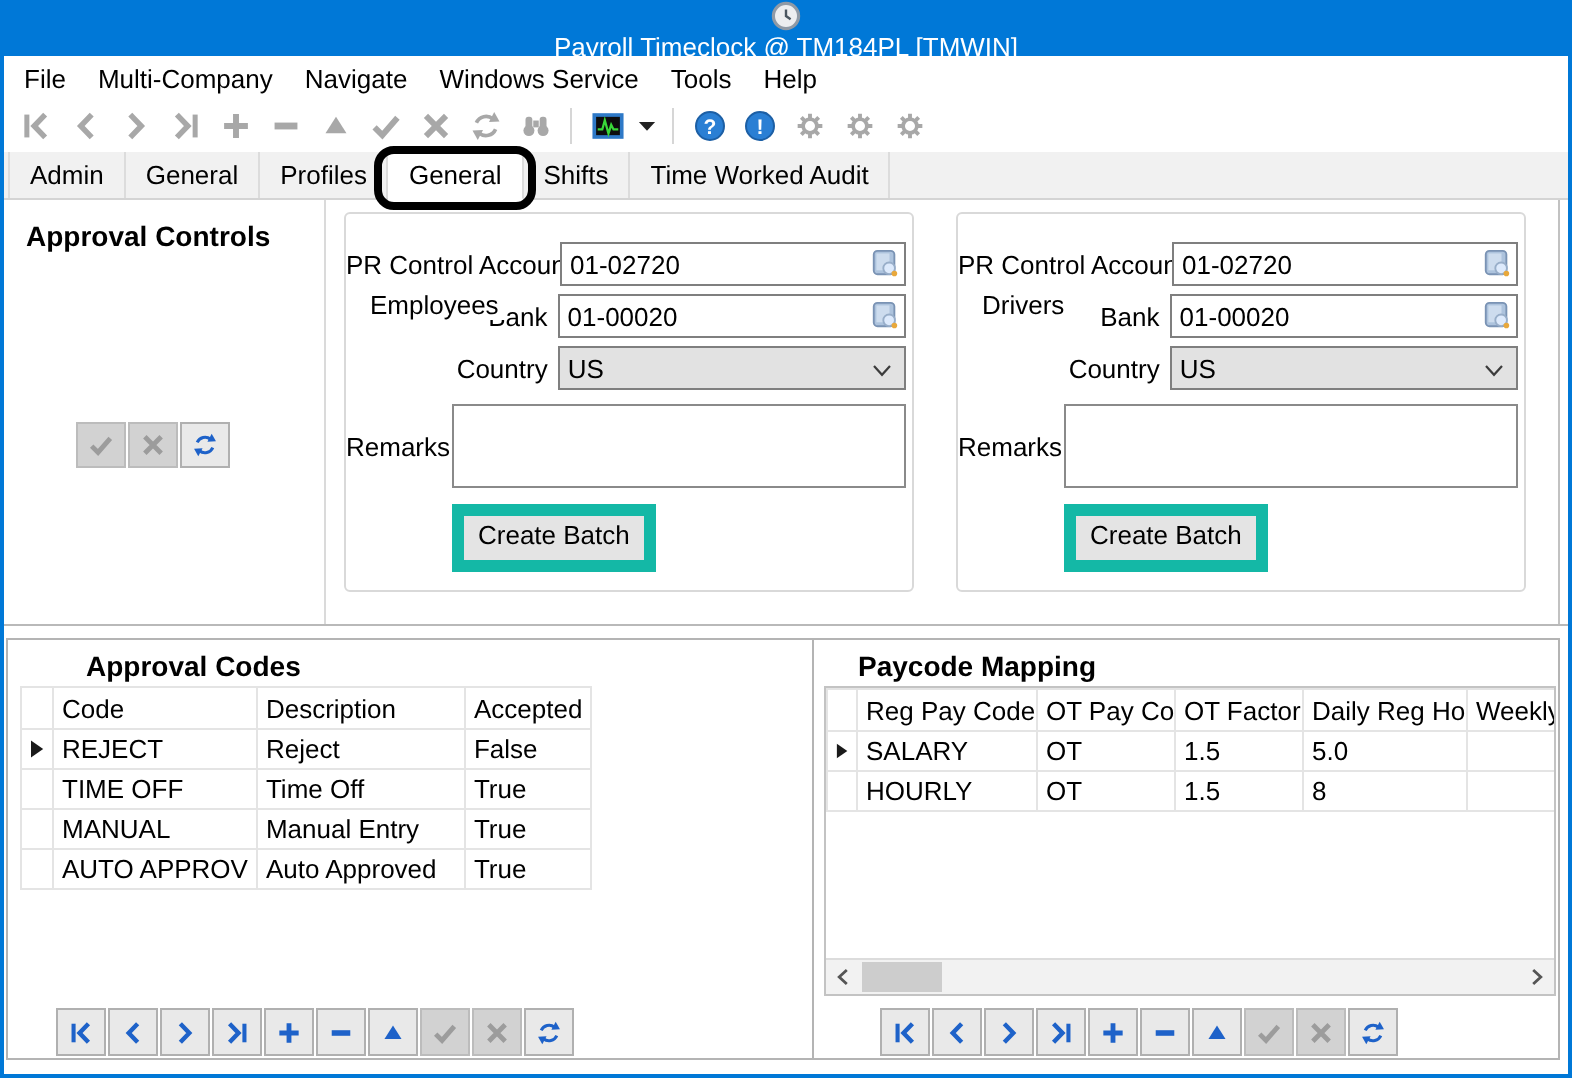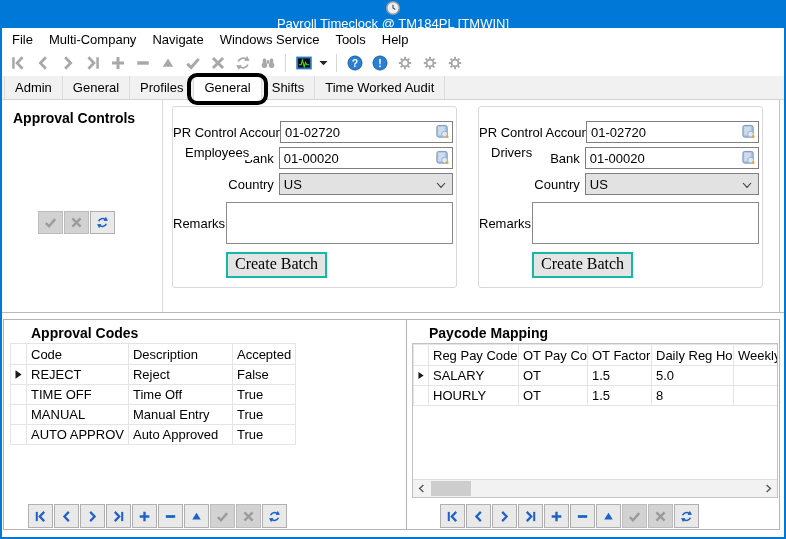--- a/index.html
+++ b/index.html
@@ -42,27 +42,27 @@
   .field-row{display:flex;align-items:center;margin-bottom:4px;}
   .field-label{width:102px;text-align:right;padding-right:5px;white-space:nowrap;}
   .lookup-field{position:relative;width:176px;height:22px;border:1px solid #7f7f7f;box-sizing:border-box;display:flex;align-items:center;padding:0 20px 0 4px;background:#fff;}
   .lookup-btn{position:absolute;right:2px;top:2px;display:flex;}
   .lookup-btn svg{width:15px;height:15px;}
   .combo{width:176px;height:22px;border:1px solid #7f7f7f;box-sizing:border-box;background:#e2e2e2;display:flex;align-items:center;justify-content:space-between;padding:0 6px 0 4px;gap:24px;}
   .combo-chev svg{width:10px;height:7px;}
   .remarks-row{display:flex;align-items:center;margin-top:7px;}
   .remarks-label{width:48px;text-align:center;padding-right:5px;}
   .remarks-box{width:229px;height:42px;border:1px solid #8a8a8a;box-sizing:border-box;background:#fff;overflow:hidden;}
-  .create-batch{margin:8px 0 0 53px;height:22px;padding:0 7px;background:#e4e4e4;border:2px solid #14b8a6;font-size:16px;font-family:Liberation Serif, serif;display:inline-block;line-height:20px;}
+  .create-batch{margin:8px 0 0 53px;height:22px;padding:0 7px;background:#e4e4e4;border:6px solid #14b8a6;font-size:13px;font-family:Liberation Sans, sans-serif;display:inline-block;line-height:20px;}
   
   .content-bottom{position:absolute;left:1px;right:4px;top:319px;height:211px;border:1px solid #b4b4b4;box-sizing:border-box;background:#fff;}
   .split-left{position:absolute;left:0;top:0;bottom:0;width:403px;border-right:1px solid #b4b4b4;box-sizing:border-box;}
   .split-right{position:absolute;left:403px;top:0;bottom:0;right:0;}
   .grid-title{position:absolute;top:5px;font-weight:bold;font-size:14px;}
-  .split-left .grid-title{left:27px;}
+  .split-left .grid-title{left:39px;}
   .split-right .grid-title{left:22px;}
   table.grid{border-collapse:collapse;table-layout:fixed;font-size:13px;background:#fff;}
   table.grid th,table.grid td{border:1px solid #e4e4e4;height:20px;padding:0 4px;overflow:hidden;white-space:nowrap;text-align:left;font-weight:normal;box-sizing:border-box;}
   table.grid thead th{height:21px;}
   table.grid{border:1px solid #c3c3c3;}
   td.num,th.num{text-align:right;}
   td.sel{padding:0 1px;}
   .row-arrow{display:flex;justify-content:center;}
   .row-arrow svg{width:7px;height:9px;}
   .approval-grid{position:absolute;left:6px;top:23px;}

